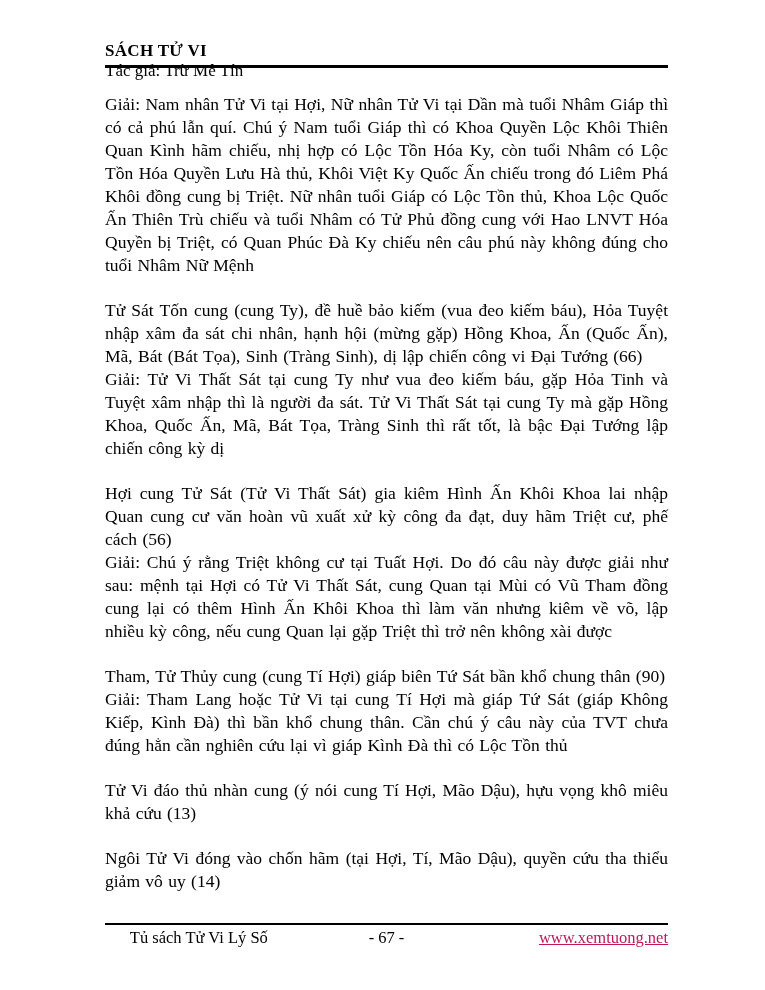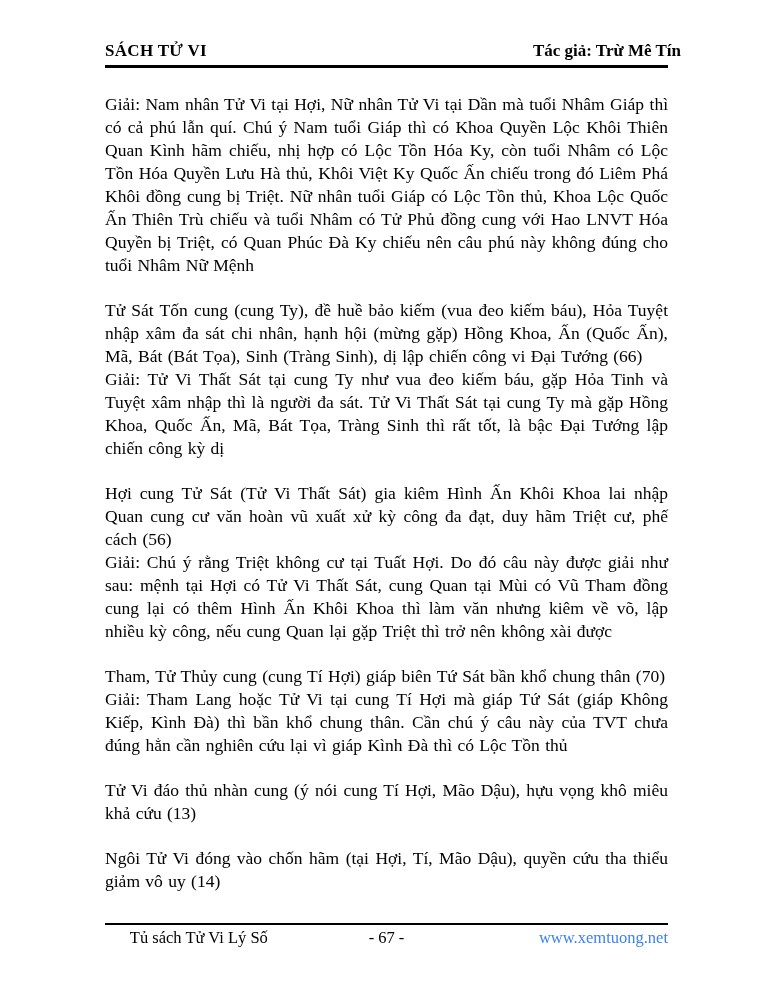--- a/index.html
+++ b/index.html
@@ -8,29 +8,30 @@
     width: 765px;
     height: 990px;
     margin: 0 auto;
     background: #ffffff;
     font-family: "Liberation Serif", "DejaVu Serif", serif;
     color: #000000;
     overflow: hidden;
   }
   .header-row {
     position: absolute;
-    top: 41px; left: 105px; right: 84px;
+    top: 41px; left: 105px; right: 101px;
     display: flex;
     justify-content: space-between;
     align-items: baseline;
     font-size: 17px;
     line-height: 20px;
+    flex-direction: column;
   }
   .header-title { font-weight: bold; letter-spacing: 0.3px; }
-  .header-author { font-weight: bold; }
+  .header-author { font-weight: normal; }
   .header-rule {
     position: absolute;
     top: 65px; left: 105px; right: 97px;
     height: 3px;
     background: #000000;
   }
   .doc-body {
     position: absolute;
     top: 93px; left: 105px; right: 97px;
   }
@@ -53,21 +54,22 @@
     top: 928px; left: 105px; right: 97px;
     display: flex;
     align-items: baseline;
     font-size: 16.5px;
     line-height: 20px;
   }
   .footer-left  { flex: 1; text-align: center; }
   .footer-center{ flex: 1; text-align: center; }
   .footer-right { flex: 1; text-align: right; }
   .site-link {
-    color: #3b82f6;
+    color: #be185d;
+    text-decoration: underline;
     cursor: pointer;
   }
 </style>
 </head>
 <body>
 
 <div class="page">
 
   <div class="header-row">
     <span class="header-title">SÁCH TỬ VI</span>
@@ -75,21 +77,21 @@
   </div>
 
   <div class="header-rule"></div>
 
   <div class="doc-body">
       <p class="body-para">Giải: Nam nhân Tử Vi tại Hợi, Nữ nhân Tử Vi tại Dần mà tuổi Nhâm Giáp thì có cả phú lẫn quí. Chú ý Nam tuổi Giáp thì có Khoa Quyền Lộc Khôi Thiên Quan Kình hãm chiếu, nhị hợp có Lộc Tồn Hóa Ky, còn tuổi Nhâm có Lộc Tồn Hóa Quyền Lưu Hà thủ, Khôi Việt Ky Quốc Ấn chiếu trong đó Liêm Phá Khôi đồng cung bị Triệt. Nữ nhân tuổi Giáp có Lộc Tồn thủ, Khoa Lộc Quốc Ấn Thiên Trù chiếu và tuổi Nhâm có Tử Phủ đồng cung với Hao LNVT Hóa Quyền bị Triệt, có Quan Phúc Đà Ky chiếu nên câu phú này không đúng cho tuổi Nhâm Nữ Mệnh</p>
       <p class="body-para new-section">Tử Sát Tốn cung (cung Ty), đề huề bảo kiếm (vua đeo kiếm báu), Hỏa Tuyệt nhập xâm đa sát chi nhân, hạnh hội (mừng gặp) Hồng Khoa, Ấn (Quốc Ấn), Mã, Bát (Bát Tọa), Sinh (Tràng Sinh), dị lập chiến công vi Đại Tướng (66)</p>
       <p class="body-para">Giải: Tử Vi Thất Sát tại cung Ty như vua đeo kiếm báu, gặp Hỏa Tinh và Tuyệt xâm nhập thì là người đa sát.  Tử Vi Thất Sát tại cung Ty mà gặp Hồng Khoa, Quốc Ấn, Mã, Bát Tọa, Tràng Sinh thì rất tốt, là bậc Đại Tướng lập chiến công kỳ dị</p>
       <p class="body-para new-section">Hợi cung Tử Sát (Tử Vi Thất Sát) gia kiêm Hình Ấn Khôi Khoa lai nhập Quan cung  cư văn hoàn vũ xuất xử kỳ công đa đạt, duy hãm Triệt cư, phế cách (56)</p>
       <p class="body-para">Giải: Chú ý rằng Triệt không cư tại Tuất Hợi. Do đó câu này được giải như sau: mệnh tại Hợi có Tử Vi Thất Sát, cung Quan  tại Mùi có Vũ Tham đồng cung lại có thêm Hình Ấn Khôi Khoa thì làm văn nhưng kiêm về võ, lập nhiều kỳ công, nếu cung Quan lại gặp Triệt thì trở nên không xài được</p>
-      <p class="body-para new-section">Tham, Tử Thủy cung (cung Tí Hợi) giáp biên Tứ Sát  bần khổ chung thân (70)</p>
+      <p class="body-para new-section">Tham, Tử Thủy cung (cung Tí Hợi) giáp biên Tứ Sát  bần khổ chung thân (90)</p>
       <p class="body-para">Giải: Tham Lang hoặc Tử Vi tại cung Tí Hợi mà giáp Tứ Sát (giáp Không Kiếp, Kình Đà) thì bần khổ chung thân. Cần chú ý câu này của TVT chưa đúng hẳn cần nghiên cứu lại vì giáp Kình Đà thì có Lộc Tồn thủ</p>
       <p class="body-para new-section">Tử Vi đáo thủ nhàn cung (ý nói cung Tí Hợi, Mão Dậu), hựu vọng khô miêu khả cứu  (13)</p>
       <p class="body-para new-section">Ngôi Tử Vi đóng vào chốn hãm (tại Hợi, Tí, Mão Dậu), quyền cứu tha thiểu giảm vô uy (14)</p>
     </div>
 
   <div class="footer-rule"></div>
 
   <div class="footer-row">
     <span class="footer-left">Tủ sách Tử Vi Lý Số</span>
     <span class="footer-center">- 67 -</span>

